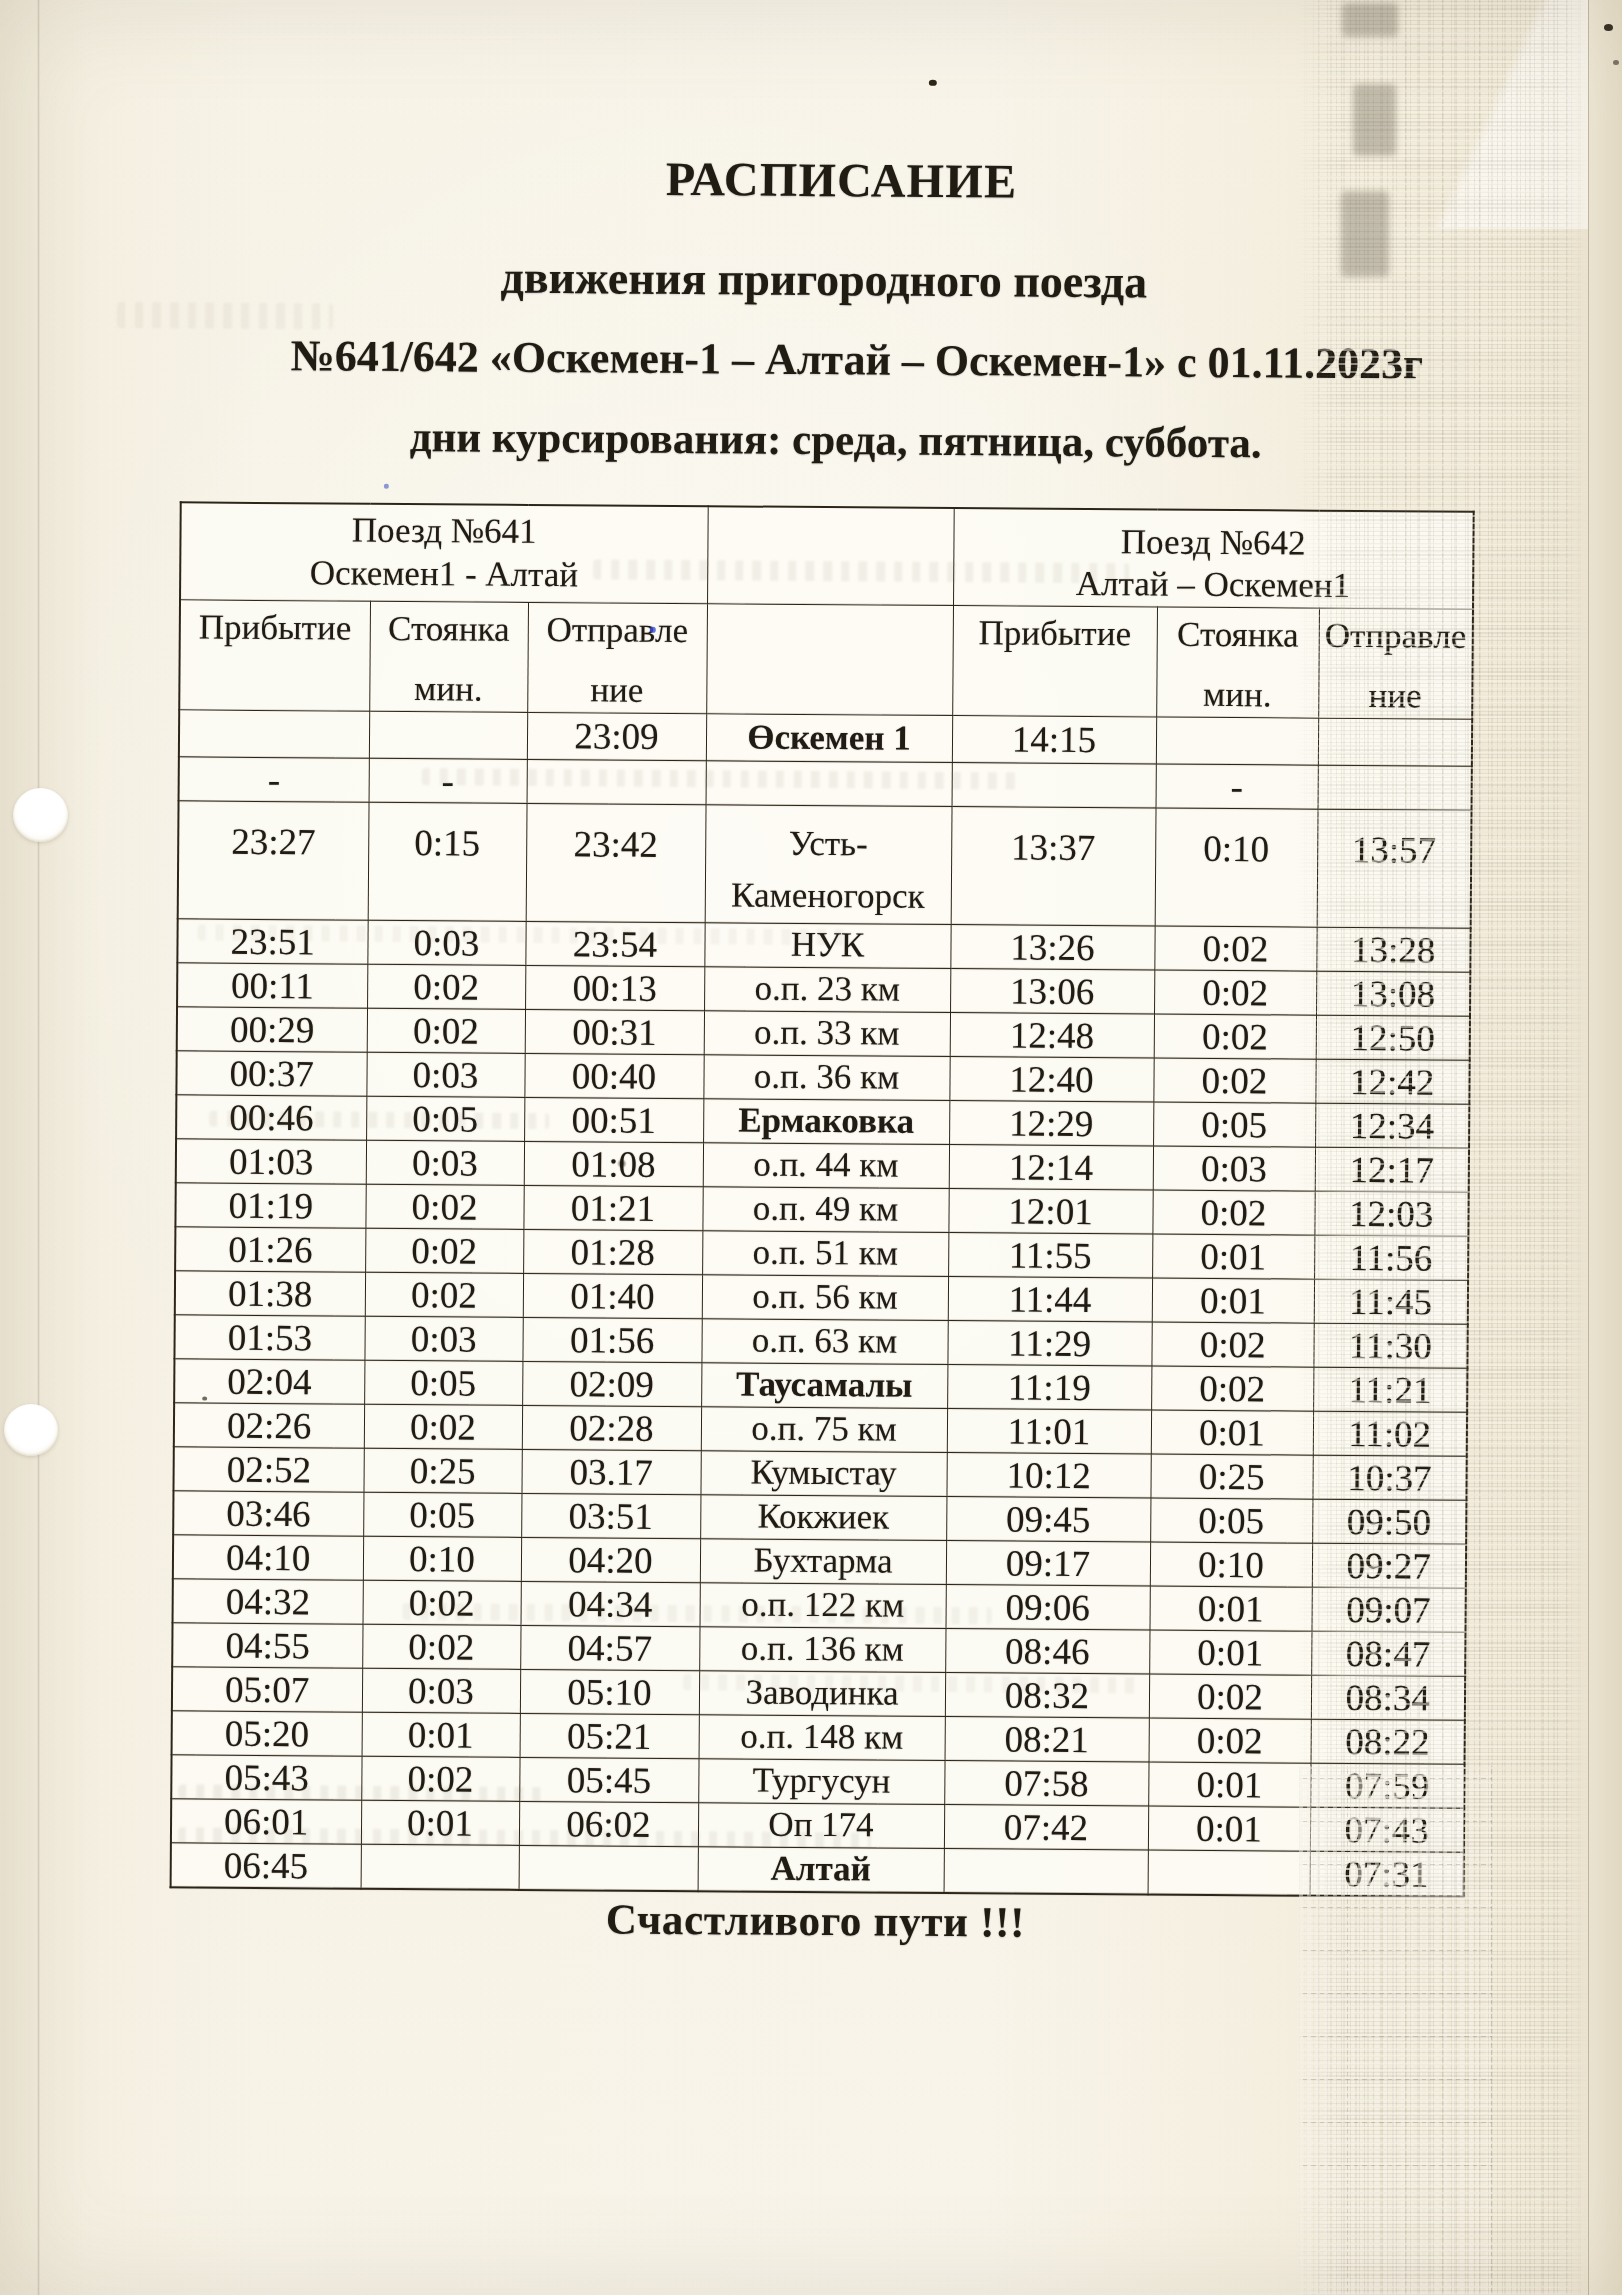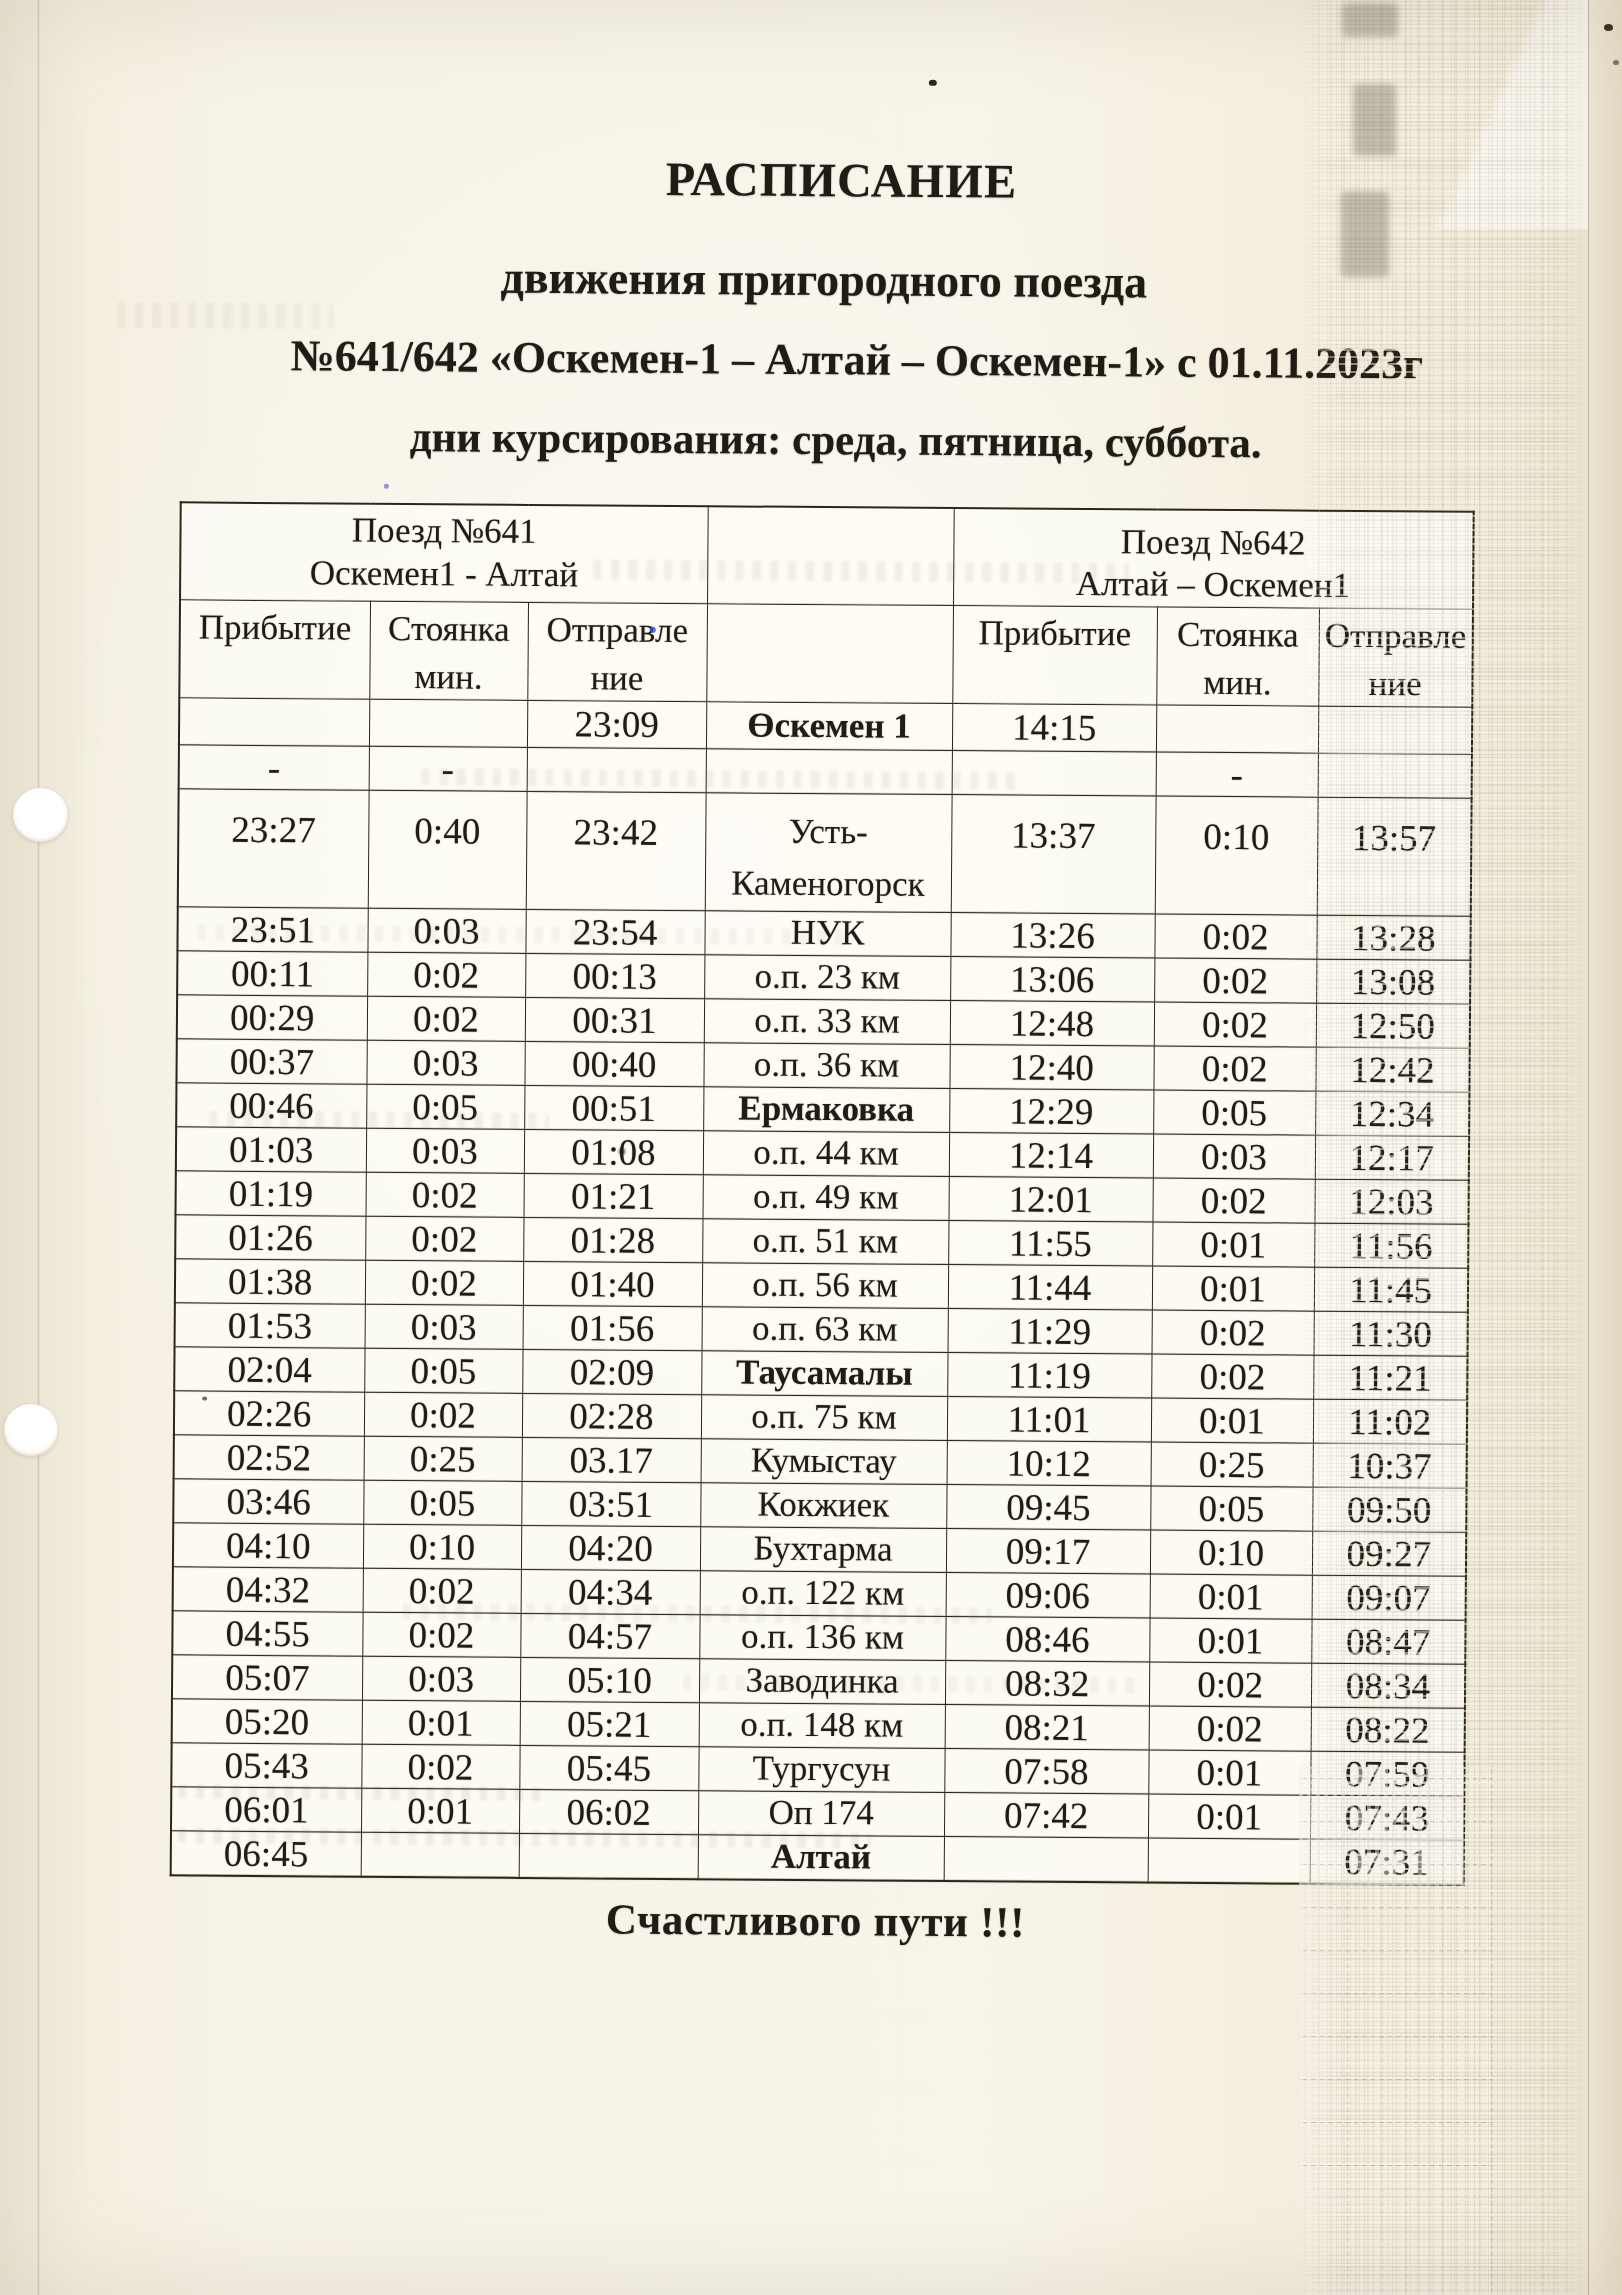--- a/index.html
+++ b/index.html
@@ -64,21 +64,21 @@
     padding:0 3.9px;
     text-shadow:0 0 1.3px rgba(40,33,22,.40);
     box-shadow:inset 0 -0.7px 0 rgba(45,38,25,.22);
     overflow:hidden;
   }
   .tt{border:2.6px solid #2d2518;}
   .tt thead td{font-size:35px;line-height:1.22;}
   .tt tr.h1{height:79px;}
   .tt tr.h2{height:82px;}
   .tt tr.h2 td{vertical-align:top;padding-top:6.5px;}
-  .tt tr.h2 td .l2{margin-top:5px;}
+  .tt tr.h2 td .l2{margin-top:17px;}
   .tt td.grp-r{padding-top:10.5px;}
   .tt tbody tr{height:42px;}
   .tt tbody tr.first{height:47px;}
   .tt tbody tr.dash{height:35px;}
   .tt tbody tr.tall{height:98px;}
   .tt tbody tr.tall td{vertical-align:top;padding-top:11.8px;line-height:1.5;}
   .tt tbody td{font-size:37px;}
   .tt tbody td.station{font-size:35px;}
   .tt tbody td.station.b, .tt td.b{font-weight:bold;}
   
@@ -201,21 +201,21 @@
           <td>-</td>
           <td>-</td>
           <td></td>
           <td class="station"></td>
           <td></td>
           <td>-</td>
           <td></td>
         </tr>
         <tr class="tall">
           <td>23:27</td>
-          <td>0:40</td>
+          <td>0:15</td>
           <td>23:42</td>
           <td class="station">Усть-Каменогорск</td>
           <td>13:37</td>
           <td>0:10</td>
           <td>13:57</td>
         </tr>
         <tr>
           <td>23:51</td>
           <td>0:03</td>
           <td>23:54</td>

